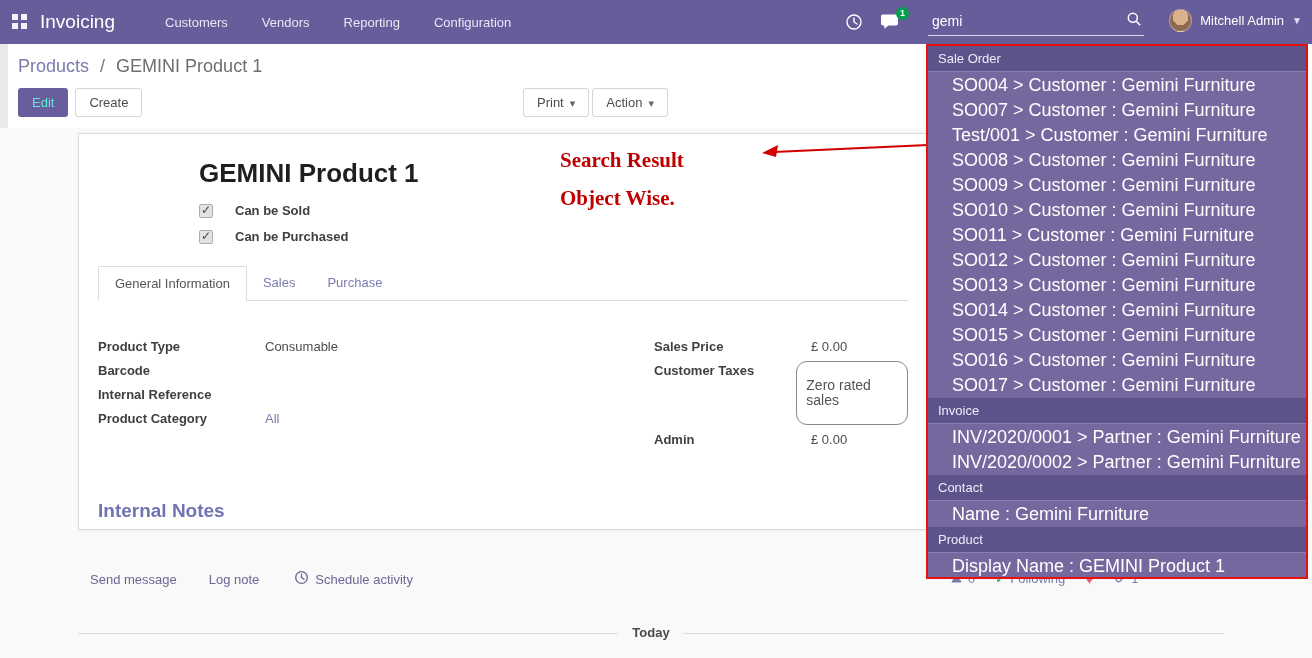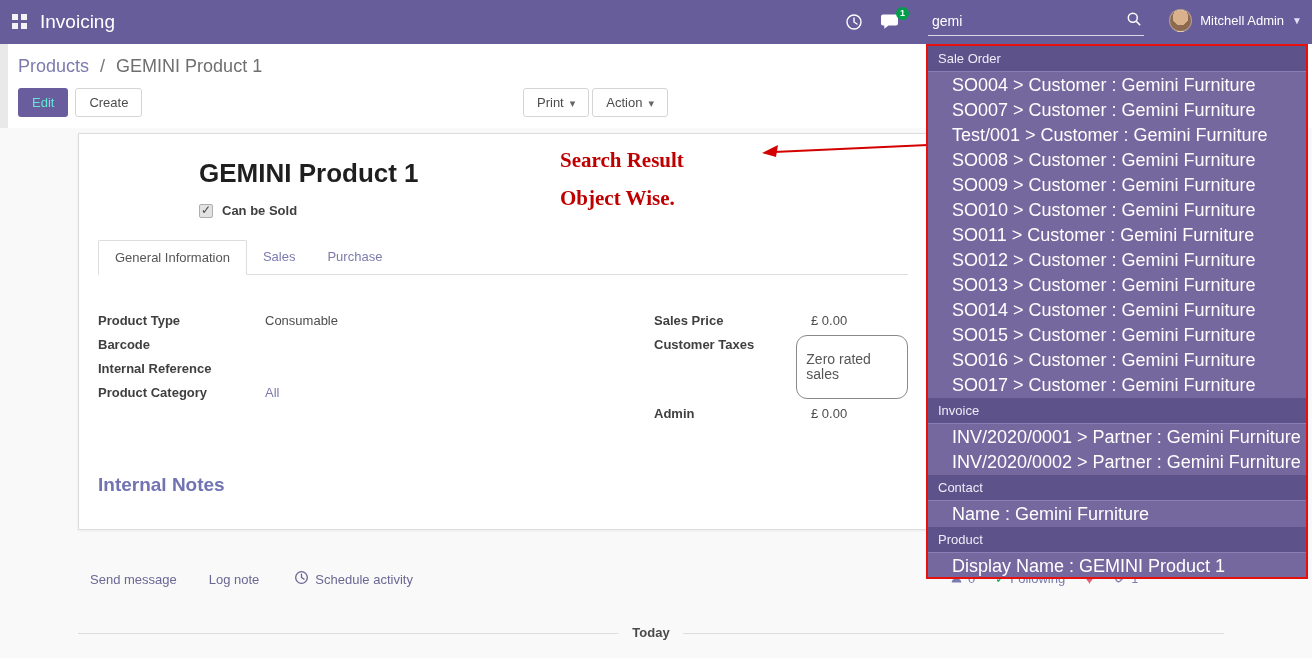--- a/index.html
+++ b/index.html
@@ -57,21 +57,21 @@
   .cp-left-buttons { position:absolute; left:10px; top:44px; display:flex; gap:7px; }
   .cp-center-buttons { position:absolute; left:515px; top:44px; display:flex; gap:3px; }
   .caret-after::after { content:"▾"; margin-left:6px; font-size:11px; color:#666; }
 
   
   .sheet { position:absolute; left:78px; top:133px; width:850px; height:397px;
            background:#fff; border:1px solid #dcdcdc; box-shadow:0 1px 3px rgba(0,0,0,.06);
            padding:24px 19px; z-index:5; }
   .title-block { margin-left:101px; }
   .sheet-title { font-size:26px; font-weight:bold; color:#1f1f1f; margin-bottom:14px; }
-  .cb-row { display:flex; align-items:center; gap:9px; margin-bottom:11px; cursor:pointer; }
+  .cb-row { display:flex; align-items:center; gap:22px; margin-bottom:11px; cursor:pointer; }
   .checkbox { width:14px; height:14px; border:1px solid #aeaeae; background:#e2e2e2;
               border-radius:2px; position:relative; }
   .checkbox.checked::after { content:"✓"; position:absolute; left:1px; top:-2px;
                              font-size:12px; color:#4b4b4b; }
   .cb-label { font-size:13px; font-weight:bold; color:#3f3f3f; }
 
   .tabs { display:flex; margin-top:22px; border-bottom:1px solid #ddd; }
   .tab { font-size:13px; padding:9px 16px; color:var(--c-link,#7c7bad); cursor:pointer; }
   .tab.active { background:#fff; border:1px solid #ddd; border-bottom:1px solid #fff;
                 margin-bottom:-1px; color:#555; border-radius:2px 2px 0 0; }
@@ -125,20 +125,26 @@
       <svg width="16" height="16" viewBox="0 0 16 16">
           <g fill="#ffffff" opacity="0.92">
         <rect x="0" y="0" width="6" height="6"></rect>
             <rect x="9" y="0" width="6" height="6"></rect>
         <rect x="0" y="9" width="6" height="6"></rect>
             <rect x="9" y="9" width="6" height="6"></rect>
       </g>
         </svg>
     </div>
     <div class="app-title">Invoicing</div>
+    <div class="nav-menus">
+      <span class="nav-item">Customers</span>
+      <span class="nav-item">Vendors</span>
+      <span class="nav-item">Reporting</span>
+      <span class="nav-item">Configuration</span>
+    </div>
 
     <span class="nav-right-icon icon-clock">
       <svg width="18" height="18" viewBox="0 0 18 18">
           <circle cx="9" cy="9" r="7" fill="none" stroke="#fff" stroke-width="1.4"></circle>
           <path d="M9 5v4l3 2" stroke="#fff" fill="none" stroke-width="1.4" stroke-linecap="round"></path>
         </svg>
     </span>
     <span class="nav-right-icon icon-chat" style="position:absolute;">
       <svg width="20" height="18" viewBox="0 0 20 18">
           <path d="M3 1.5h13a2 2 0 0 1 2 2v7a2 2 0 0 1-2 2H8.5l-4.2 3.2v-3.2H3a2 2 0 0 1-2-2v-7a2 2 0 0 1 2-2z" fill="#fff"></path>
@@ -179,20 +185,24 @@
       <span class="btn btn-plain caret-after">Action</span>
     </div>
   </div>
 
   <div class="sheet">
     <div class="title-block">
       <div class="sheet-title">GEMINI Product 1</div>
       <div class="cb-row">
         <span class="checkbox checked"></span>
         <span class="cb-label">Can be Sold</span>
+      </div>
+      <div class="cb-row">
+        <span class="checkbox checked"></span>
+        <span class="cb-label">Can be Purchased</span>
       </div>
     </div>
 
     <div class="tabs">
       <span class="tab active">General Information</span>
       <span class="tab">Sales</span>
       <span class="tab">Purchase</span>
     </div>
 
     <div class="fields">

